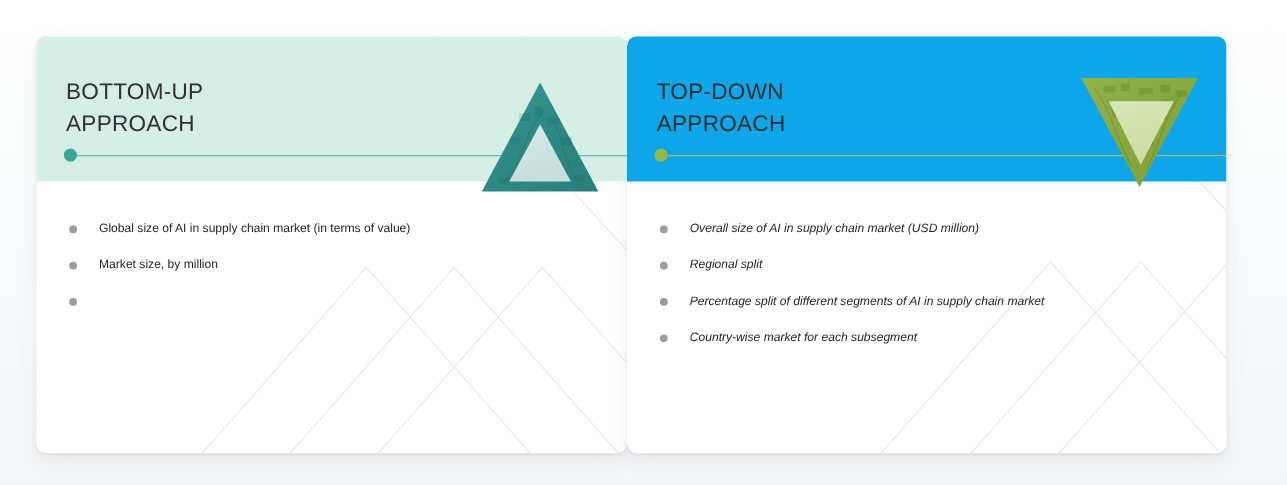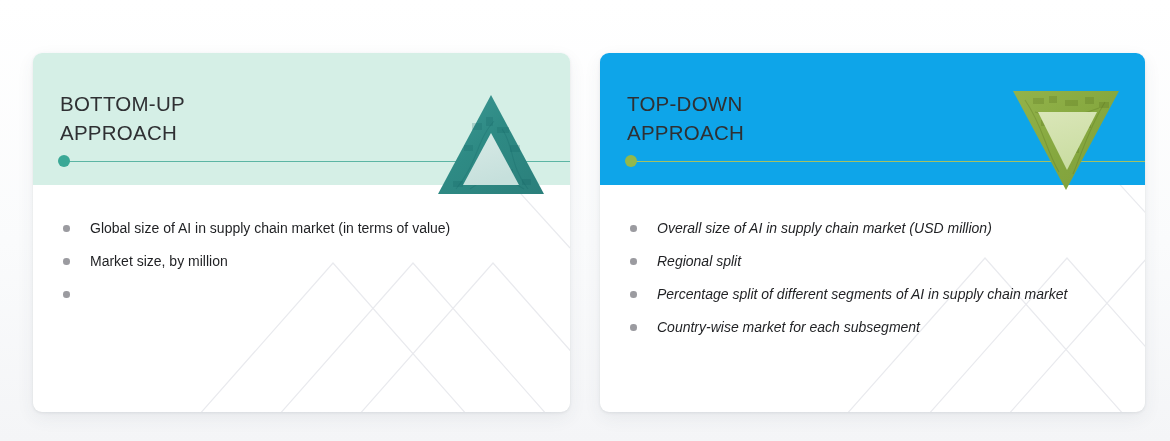--- a/index.html
+++ b/index.html
@@ -20,24 +20,22 @@
     position: absolute;
     inset: 0;
     background:
       linear-gradient(180deg, #ffffff 0%, #fafbfc 55%, #f4f5f7 100%);
   }
 
   .cards {
     position: absolute;
     inset: 0;
     display: flex;
-    gap: 30px;
     padding: 33px 25px 29px 33px;
     box-sizing: border-box;
-    margin-top: 20px;
   }
 
   .card {
     position: relative;
     border-radius: 9px;
     background: #ffffff;
     box-shadow: 0 1px 3px rgba(60,64,78,0.10), 0 6px 18px rgba(60,64,78,0.07);
     overflow: hidden;
     display: flex;
     flex-direction: column;
@@ -126,21 +124,21 @@
 
   ul.bullets {
     list-style: none;
     margin: 0;
     padding: 0;
   }
   ul.bullets li {
     position: relative;
     padding-left: 30px;
     margin-bottom: 11px;
-    font-size: 14px;
+    font-size: 11px;
     line-height: 22px;
     color: #1f2023;
   }
   ul.bullets li:last-child { margin-bottom: 0; }
   ul.bullets li .bullet-dot {
     position: absolute;
     left: 3px;
     top: 8px;
     width: 6.5px;
     height: 6.5px;

